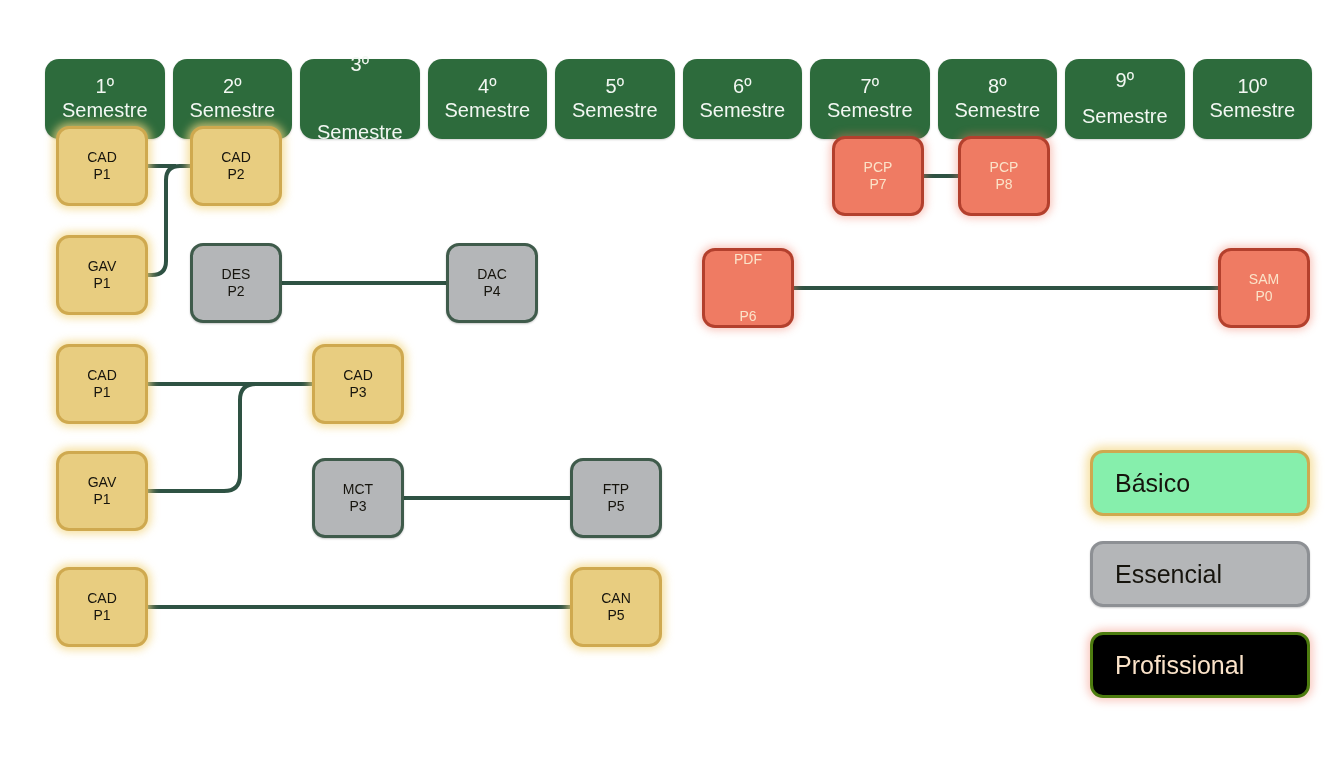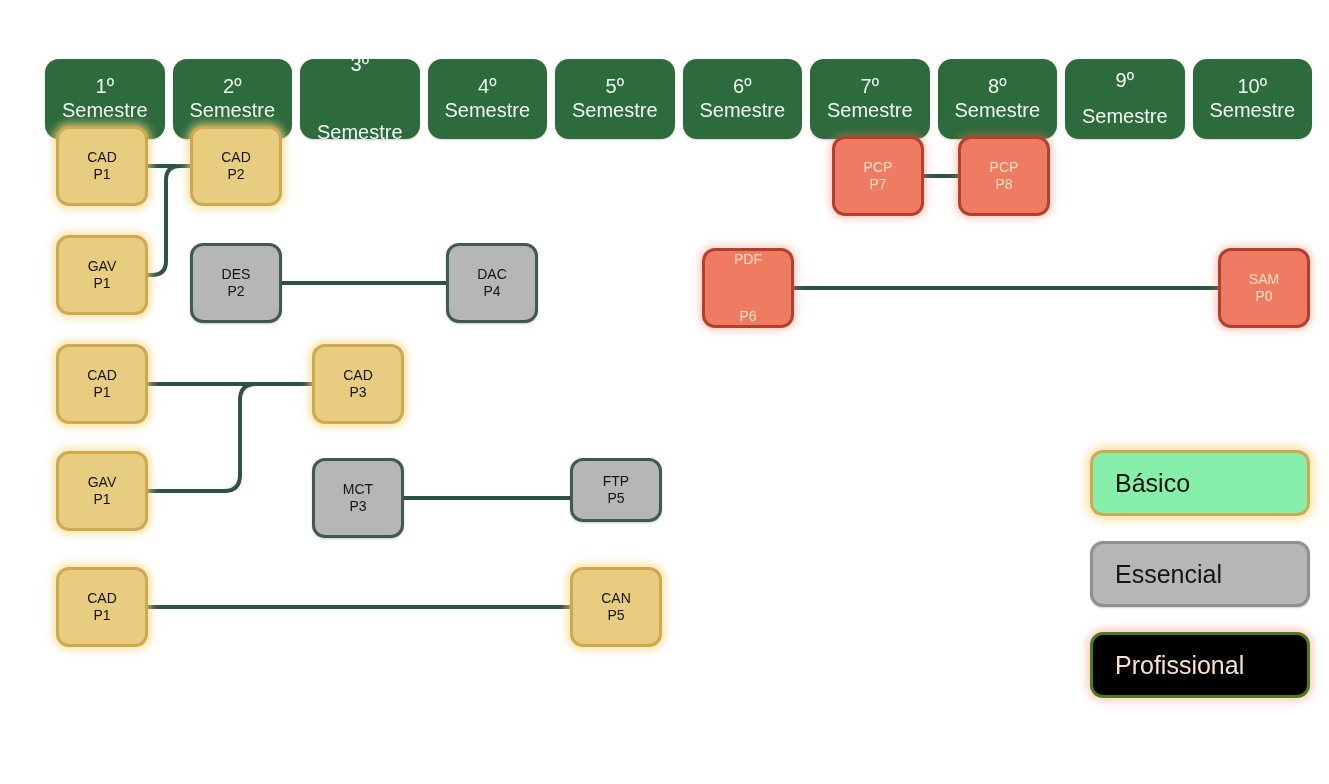--- a/index.html
+++ b/index.html
@@ -196,21 +196,21 @@
         <span class="per">P3</span>
       </div>
       <div class="node basico" style="left: 56px; top: 451px; width: 92px; height: 80px;">
         <span class="code">GAV</span>
         <span class="per">P1</span>
       </div>
       <div class="node essencial" style="left: 312px; top: 458px; width: 92px; height: 80px;">
         <span class="code">MCT</span>
         <span class="per">P3</span>
       </div>
-      <div class="node essencial" style="left: 570px; top: 458px; width: 92px; height: 64px;">
+      <div class="node essencial" style="left: 570px; top: 458px; width: 92px; height: 80px;">
         <span class="code">FTP</span>
         <span class="per">P5</span>
       </div>
       <div class="node basico" style="left: 56px; top: 567px; width: 92px; height: 80px;">
         <span class="code">CAD</span>
         <span class="per">P1</span>
       </div>
       <div class="node basico" style="left: 570px; top: 567px; width: 92px; height: 80px;">
         <span class="code">CAN</span>
         <span class="per">P5</span>

